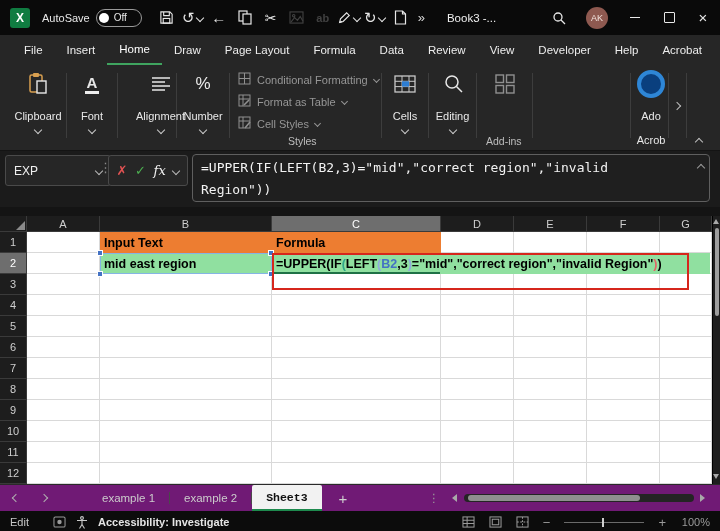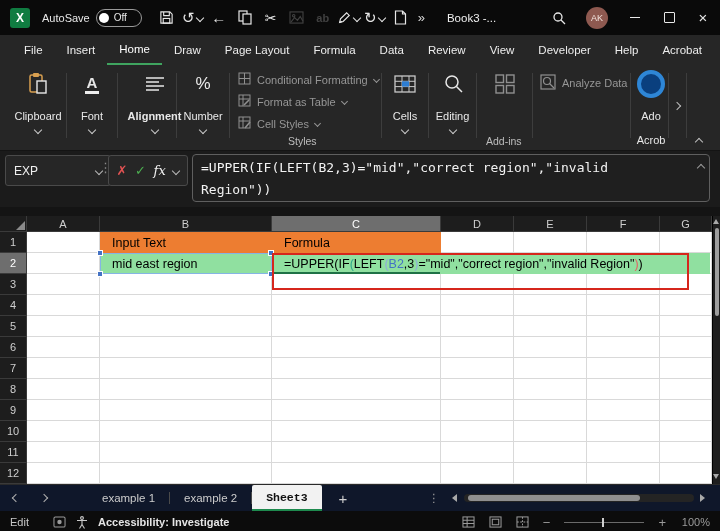--- a/index.html
+++ b/index.html
@@ -90,32 +90,32 @@
   .corner-tri{position:absolute;right:1px;bottom:1px;width:0;height:0;border-left:9px solid transparent;
     border-bottom:9px solid #8A8A8A;}
   .colhdr{position:absolute;top:0;height:16px;background:#1D1D1D;color:#CFCFCF;font-size:11px;display:flex;
     align-items:center;justify-content:center;border-right:1px solid #3A3A3A;border-bottom:1px solid #3A3A3A;
     box-sizing:border-box;}
   .rowhdr{position:absolute;left:0;width:27px;background:#1D1D1D;color:#CFCFCF;font-size:11px;display:flex;
     align-items:center;justify-content:center;border-right:1px solid #3A3A3A;border-bottom:1px solid #3A3A3A;
     box-sizing:border-box;}
   .hdr-sel{background:#6E6E6E;color:#FFFFFF;}
   .gline{position:absolute;background:#D9D9D9;}
-  .cellfill{position:absolute;display:flex;align-items:center;padding-left:12px;box-sizing:border-box;
-    white-space:pre;overflow:visible;}
+  .cellfill{position:absolute;display:flex;align-items:center;padding-left:4px;box-sizing:border-box;
+    white-space:pre;overflow:visible;font-weight:bold;}
   .refbox{position:absolute;border:1px solid #85B5E4;box-sizing:border-box;pointer-events:none;}
   .refhandle{position:absolute;width:4px;height:4px;background:#4472C4;border:1px solid #fff;box-sizing:content-box;}
   .redbox{position:absolute;border:2.5px solid #D6261C;box-sizing:border-box;pointer-events:none;z-index:6;}
   .editline{position:absolute;background:#1E7145;z-index:5;}
   .vscroll{position:absolute;right:0;top:0;width:8px;height:268px;background:#1E1E1E;border-left:1px solid #000;
     box-sizing:border-box;}
   .vthumb{position:absolute;left:1.5px;width:4px;background:#9E9E9E;border-radius:2px;}
 
   
-  .sheetbar{height:26px;background:#0f172a;position:relative;flex:0 0 auto;color:#CCCCCC;font-size:11.5px;
+  .sheetbar{height:26px;background:#701a75;position:relative;flex:0 0 auto;color:#CCCCCC;font-size:11.5px;
     border-top:1px solid #2A2A2A;}
   .snav{position:absolute;top:0;height:26px;width:24px;display:flex;align-items:center;justify-content:center;color:#B0B0B0;}
   #stabs{position:absolute;left:88px;top:0;height:26px;display:flex;align-items:stretch;}
   .stab{padding:0 14px;display:flex;align-items:center;white-space:nowrap;}
   .stab.active{background:#F2F2F2;color:#111;font-weight:bold;border-bottom:2.5px solid #1E8A4E;
     border-radius:2px 2px 0 0;font-family:Liberation Mono, monospace;}
   .stabsep{width:1px;height:12px;background:#4A4A4A;align-self:center;}
   .addsheet{position:absolute;left:330px;top:0;height:26px;width:26px;display:flex;align-items:center;
     justify-content:center;color:#D0D0D0;font-size:15px;}
   .sdots{position:absolute;left:428px;top:0;height:26px;display:flex;align-items:center;color:#9A9A9A;}
@@ -263,21 +263,21 @@
         <div class="rlabel">Clipboard</div>
         <span class="chv"></span>
       </div>
       <div class="rgroup" style="left: 68px; width: 48px;">
         <div class="ric">
           <span class="ficA">A</span>
         </div>
         <div class="rlabel">Font</div>
         <span class="chv"></span>
       </div>
-      <div class="rgroup" style="left: 119px; width: 71px; font-weight: bold;">
+      <div class="rgroup" style="left: 125px; width: 71px;">
         <div class="ric">
           <svg width="20" height="16" viewBox="0 0 20 16" stroke="#E8E8E8" stroke-width="1.6">
             <path d="M1 2h18M1 6h13M1 10h18M1 14h13"></path>
           </svg>
         </div>
         <div class="rlabel">Alignment</div>
         <span class="chv"></span>
       </div>
       <div class="rgroup" style="left: 178px; width: 50px;">
         <div class="ric">
@@ -338,28 +338,20 @@
         <div class="ric">
           <svg width="22" height="22" viewBox="0 0 22 22" fill="none" stroke="#8F8F8F" stroke-width="1.4">
             <rect x="2" y="2" width="7.5" height="7.5"></rect>
             <rect x="12.5" y="2" width="7.5" height="7.5"></rect>
             <rect x="2" y="12.5" width="7.5" height="7.5"></rect>
             <rect x="12.5" y="12.5" width="7.5" height="7.5"></rect>
           </svg>
         </div>
       </div>
       <div class="glabel" style="left: 486px;">Add-ins</div>
-      <div class="sitem" style="left: 540px; top: 9px;">
-        <span><svg width="16" height="16" viewBox="0 0 16 16" fill="none" stroke="#8F8F8F" stroke-width="1.2">
-            <rect x="1" y="1" width="14" height="14"></rect>
-            <circle cx="7" cy="7" r="3.5"></circle>
-            <path d="M9.5 9.5L14 14"></path>
-          </svg></span>
-        <span>Analyze Data</span>
-      </div>
       <div class="rgroup" style="left: 634px; width: 34px;">
         <div class="ric">
           <span class="adobe-circle"></span>
         </div>
         <div class="rlabel">Ado</div>
         <div class="rlabel">Acrob</div>
       </div>
       <span class="chv right rib-chv" style="left: 674px; top: 38px;"></span>
       <span class="chv up rib-chv" style="left: 696px; top: 74px;"></span>
     </div>

